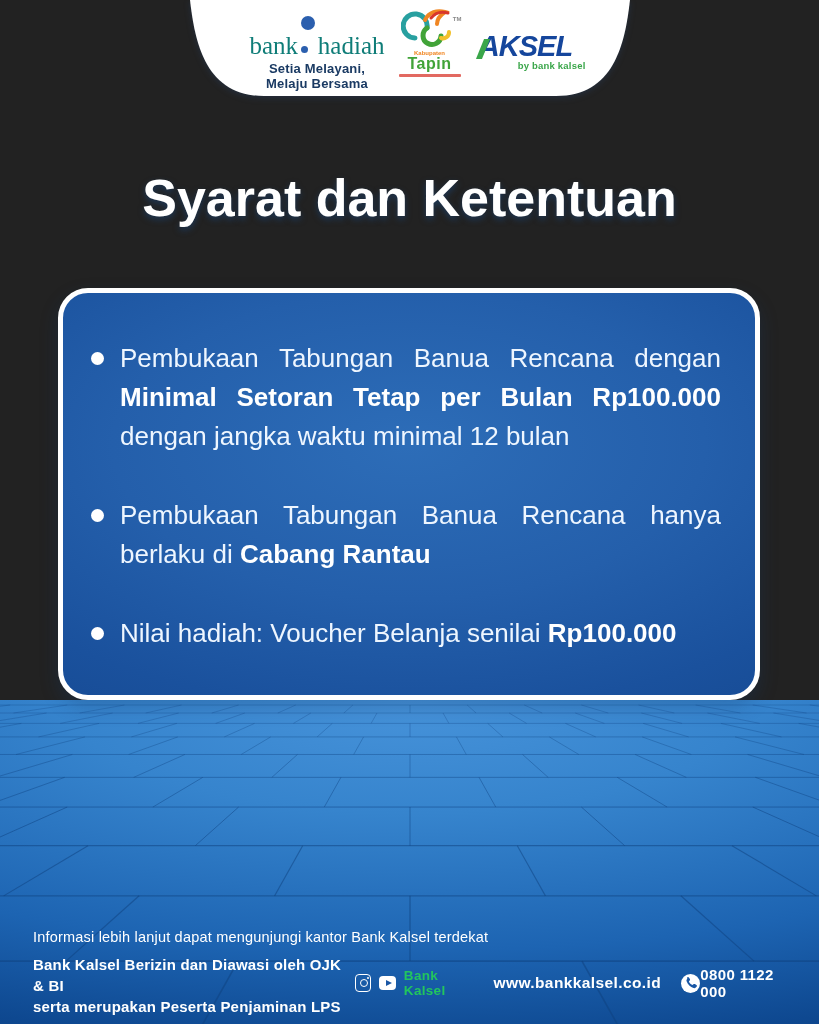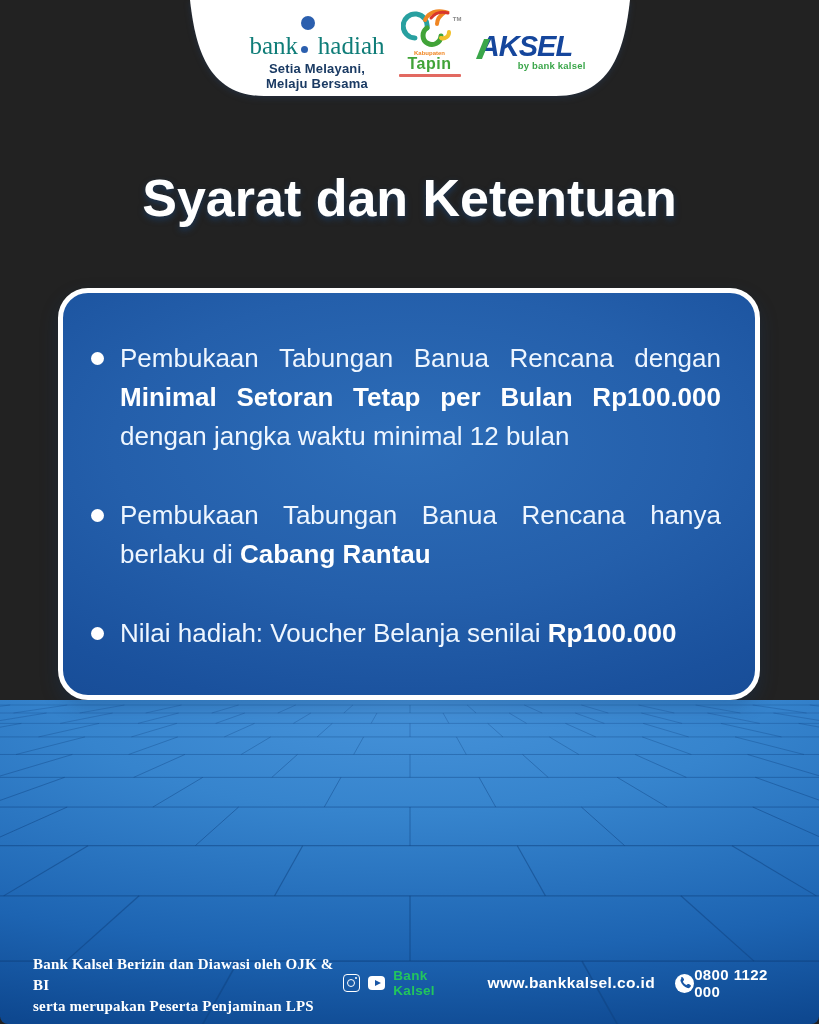--- a/index.html
+++ b/index.html
@@ -1,20 +1,19 @@
 <!DOCTYPE html>
 <html><head>
 <meta charset="utf-8">
 <style>
   html,body{margin:0;padding:0;background:#222;}
   .poster{
     position:relative;width:819px;height:1024px;overflow:hidden;
     font-family:"Liberation Sans",sans-serif;
     background:radial-gradient(130% 95% at 50% 30%, #6fadе8 0%, #68a7e3 0%, #5b9cdc 45%, #4e90d3 78%, #4789cd 100%);
-    border-radius:8px;
   }
   
   .floor{
     position:absolute;left:0;top:700px;width:819px;height:324px;
     background:radial-gradient(150% 125% at 50% 0%, #4793da 0%, #3684cd 28%, #1d64b2 62%, #0e4890 85%, #093a7c 100%);
   }
   .floor svg{position:absolute;inset:0;display:block;}
   
   .header-banner{
     position:absolute;top:0;left:50%;transform:translateX(-50%);
@@ -55,21 +54,21 @@
     box-shadow:0 8px 18px rgba(20,60,110,.28);
   }
   ul.terms{list-style:none;margin:0;padding:46px 34px 0 28px;}
   li.term-item{display:flex;gap:16px;margin-bottom:40px;}
   .dot{width:13px;height:13px;border-radius:50%;background:#ffffff;margin-top:13px;flex-shrink:0;}
   .term-text{margin:0;font-size:26px;line-height:39px;color:#eef6ff;text-align:justify;}
   .term-text .b{font-weight:bold;color:#ffffff;}
   
   .info-line{position:absolute;left:33px;top:929px;font-size:14.5px;color:#ffffff;letter-spacing:.2px;}
   .footer-row{position:absolute;left:33px;top:954px;width:758px;display:flex;justify-content:space-between;align-items:flex-start;}
-  .legal{font-size:15px;font-weight:bold;color:#ffffff;line-height:21px;letter-spacing:.2px;font-family:Liberation Serif, serif;}
+  .legal{font-size:15px;font-weight:bold;color:#ffffff;line-height:21px;letter-spacing:.2px;}
   .socials{display:flex;align-items:center;gap:20px;margin-top:12px;}
   .social-group{display:flex;align-items:center;gap:8px;}
   .icon{display:inline-flex;align-items:center;justify-content:center;}
   .ig-icon{width:16px;height:16px;border:1.6px solid #fff;border-radius:4px;position:relative;}
   .ig-icon::before{content:"";position:absolute;left:3.5px;top:3.5px;width:6px;height:6px;border:1.4px solid #fff;border-radius:50%;}
   .ig-icon::after{content:"";position:absolute;right:1.5px;top:1.5px;width:2px;height:2px;background:#fff;border-radius:50%;}
   .yt-icon{width:19px;height:14px;background:#fff;border-radius:4px;position:relative;}
   .yt-icon::before{content:"";position:absolute;left:7px;top:3.5px;border-left:6px solid #1a57a5;border-top:3.5px solid transparent;border-bottom:3.5px solid transparent;}
   .social-label{font-size:13.5px;font-weight:bold;color:#22c55e;letter-spacing:.3px;}
   .website{font-size:15.5px;font-weight:bold;color:#fff;letter-spacing:.4px;}
@@ -232,20 +231,21 @@
           <span class="dot"></span>
           <p class="term-text"><span>Pembukaan Tabungan Banua Rencana hanya berlaku di </span><span class="b">Cabang Rantau</span></p>
         </li>
         <li class="term-item">
           <span class="dot"></span>
           <p class="term-text"><span>Nilai hadiah: Voucher Belanja senilai </span><span class="b">Rp100.000</span></p>
         </li>
       </ul>
   </div>
 
+  <div class="info-line">Informasi lebih lanjut dapat mengunjungi kantor Bank Kalsel terdekat</div>
 
   <div class="footer-row">
     <div class="legal">
       <div>Bank Kalsel Berizin dan Diawasi oleh OJK &amp; BI</div>
       <div>serta merupakan Peserta Penjaminan LPS</div>
     </div>
     <div class="socials">
       <div class="social-group">
         <span class="icon ig-icon"></span>
         <span class="icon yt-icon"></span>

